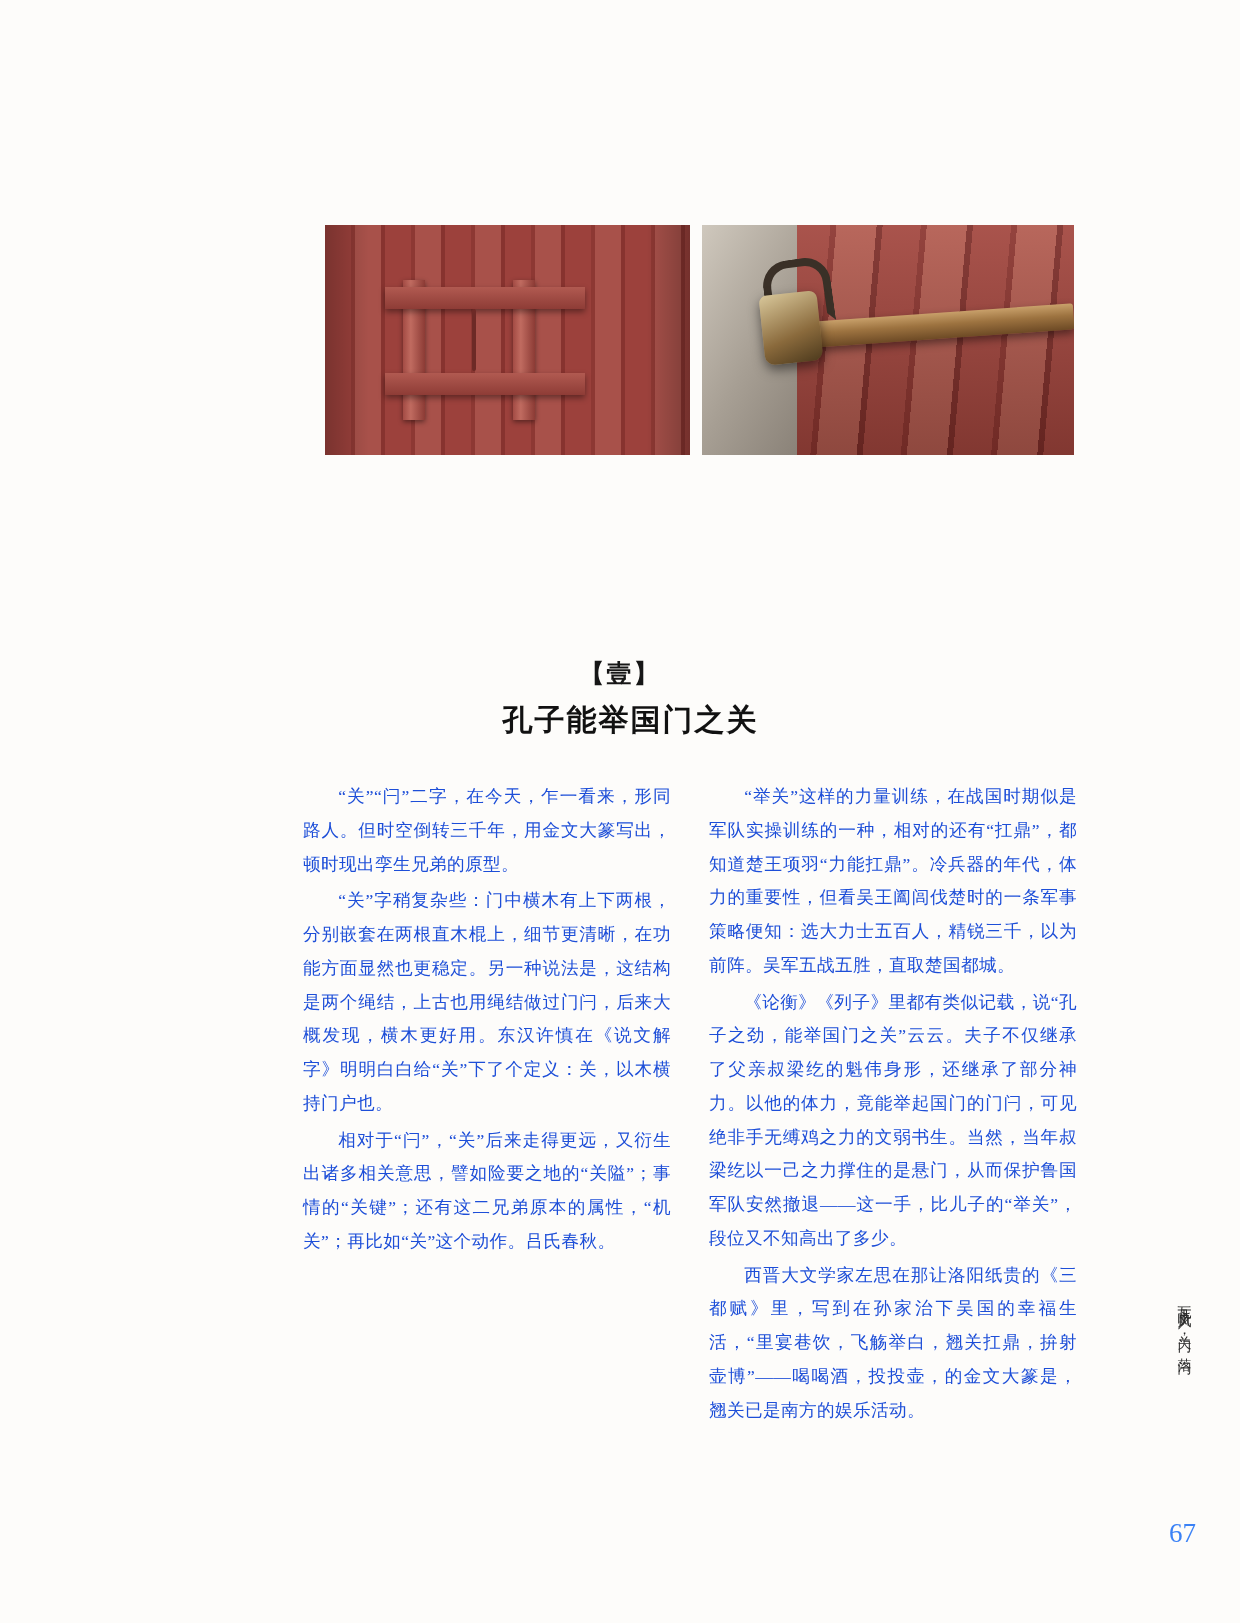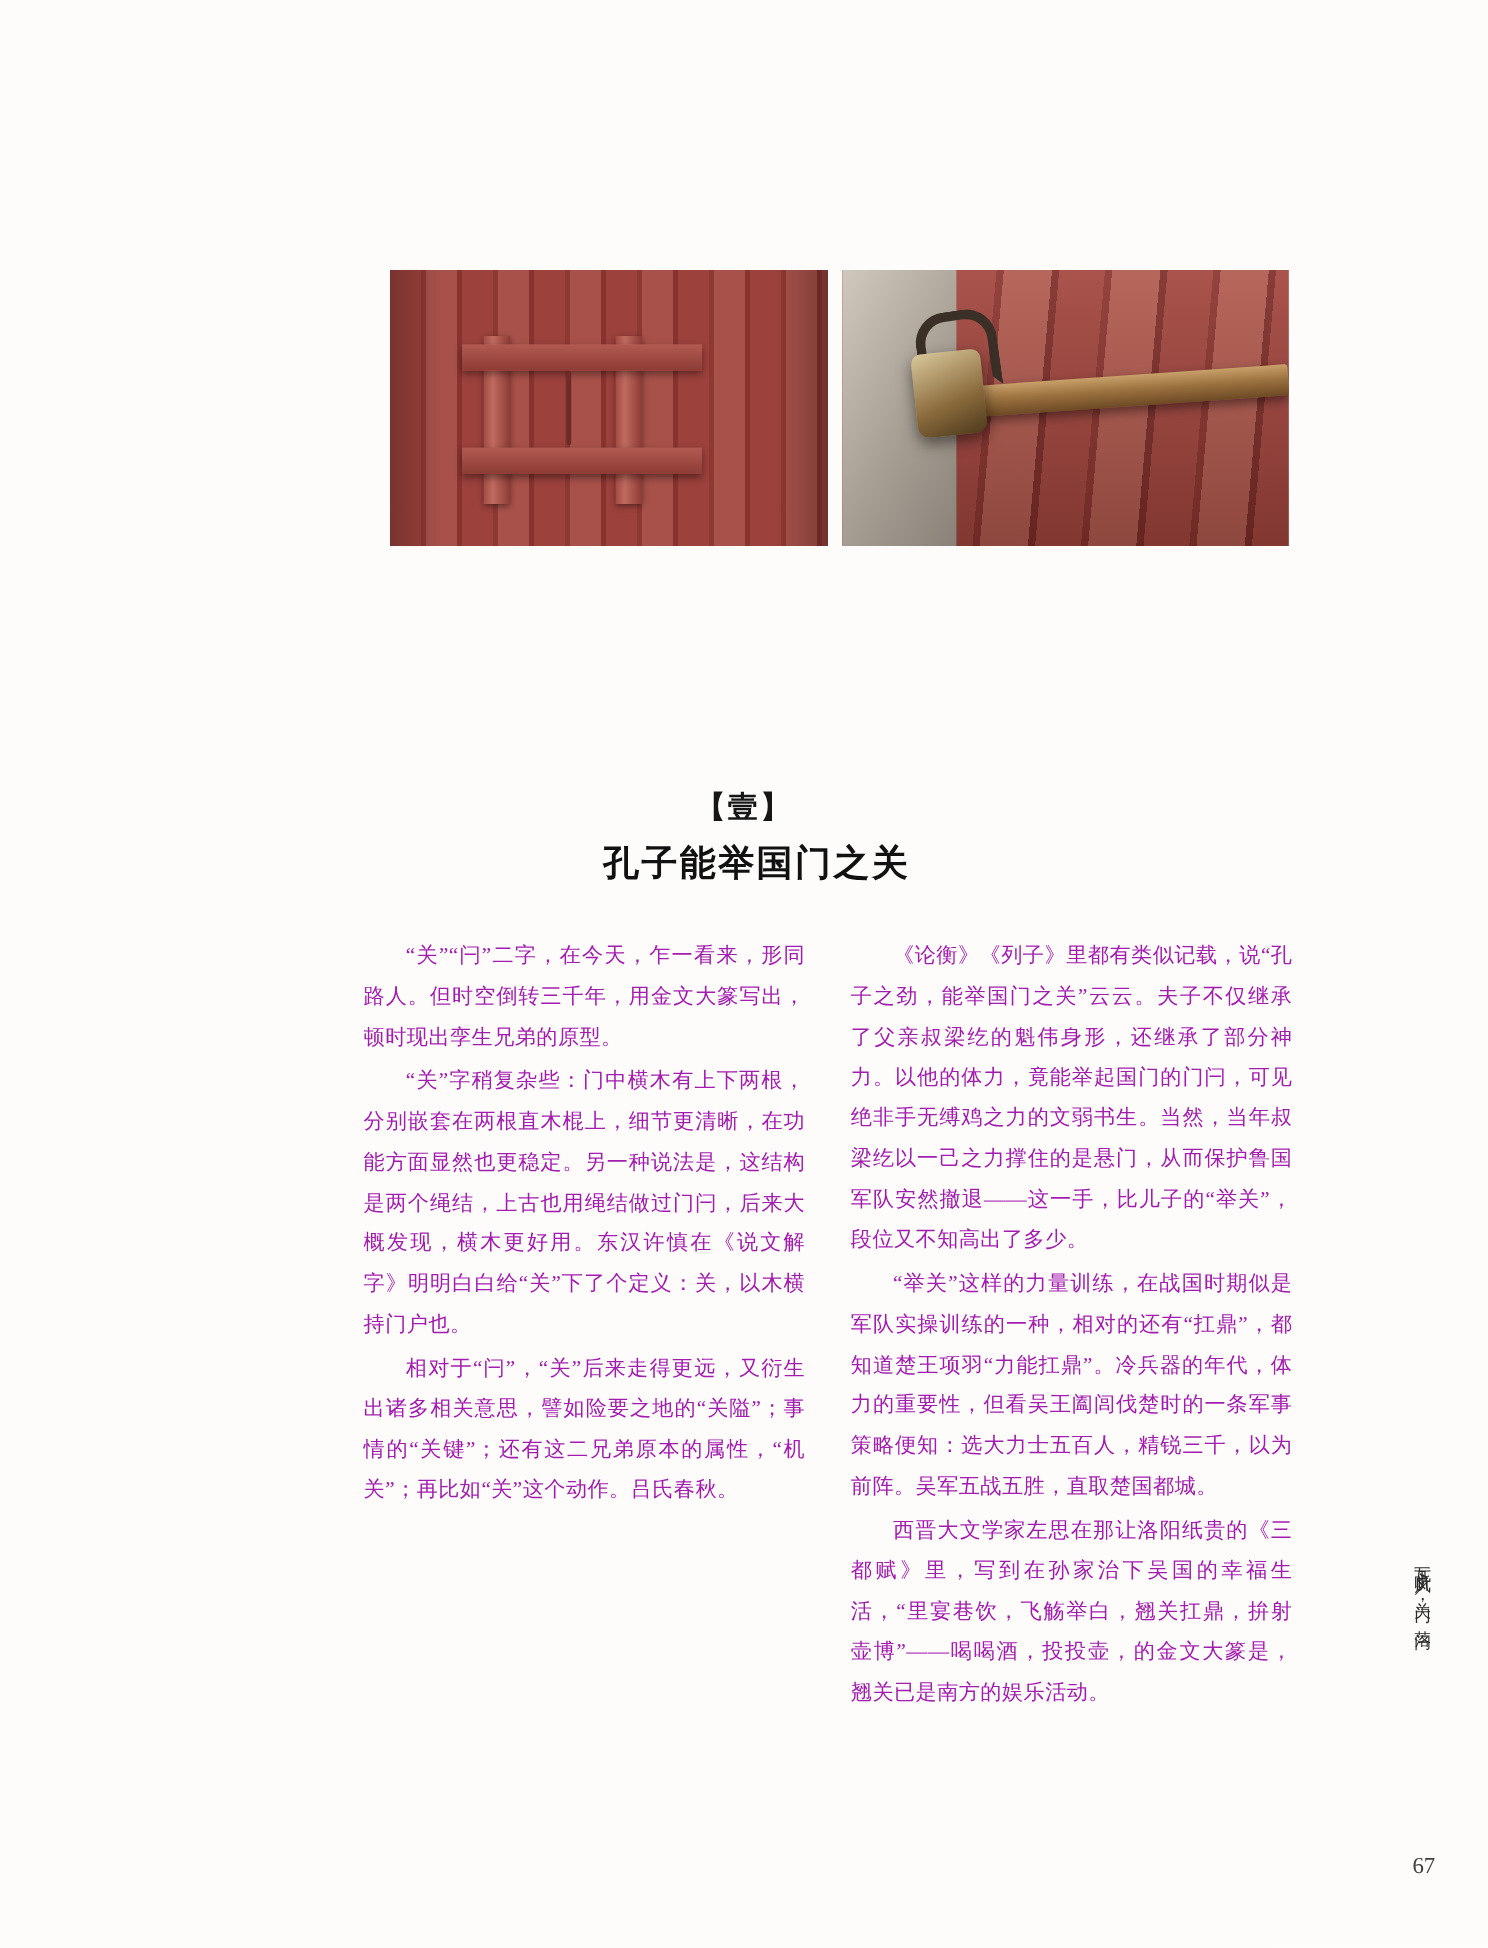--- a/index.html
+++ b/index.html
@@ -150,41 +150,41 @@
     width: 368px;
   }
   .col p {
     margin: 0 0 3px 0;
     font-size: 17.6px;
     line-height: 1.92;
     text-align: justify;
     text-justify: inter-ideograph;
     text-indent: 2em;
     letter-spacing: 0.4px;
-    color: #a21caf;
+    color: #1d4ed8;
   }
 
   
   .side-text {
     position: absolute;
     right: 48px;
     top: 1295px;
     writing-mode: vertical-rl;
     text-orientation: upright;
     font-size: 14px;
     letter-spacing: 3px;
     color: #2a2a2a;
     line-height: 1.2;
   }
   .folio {
     position: absolute;
     right: 44px;
-    bottom: 56px;
-    font-size: 19px;
-    color: #404040;
+    bottom: 74px;
+    font-size: 27px;
+    color: #3b82f6;
     font-family: "Liberation Serif", "DejaVu Serif", serif;
   }
 </style>
 </head>
 <body>
 
 <div class="page">
 
   <div class="photo-row">
     <div class="photo photo-left">
@@ -207,22 +207,22 @@
     <div class="chapter-title">孔子能举国门之关</div>
   </div>
 
   <div class="columns">
     <div class="col">
       <p>“关”“闩”二字，在今天，乍一看来，形同路人。但时空倒转三千年，用金文大篆写出，顿时现出孪生兄弟的原型。</p>
       <p>“关”字稍复杂些：门中横木有上下两根，分别嵌套在两根直木棍上，细节更清晰，在功能方面显然也更稳定。另一种说法是，这结构是两个绳结，上古也用绳结做过门闩，后来大概发现，横木更好用。东汉许慎在《说文解字》明明白白给“关”下了个定义：关，以木横持门户也。</p>
       <p>相对于“闩”，“关”后来走得更远，又衍生出诸多相关意思，譬如险要之地的“关隘”；事情的“关键”；还有这二兄弟原本的属性，“机关”；再比如“关”这个动作。吕氏春秋。</p>
     </div>
     <div class="col">
+      <p>“举关”这样的力量训练，在战国时期似是军队实操训练的一种，相对的还有“扛鼎”，都知道楚王项羽“力能扛鼎”。冷兵器的年代，体力的重要性，但看吴王阖闾伐楚时的一条军事策略便知：选大力士五百人，精锐三千，以为前阵。吴军五战五胜，直取楚国都城。</p>
       <p>《论衡》《列子》里都有类似记载，说“孔子之劲，能举国门之关”云云。夫子不仅继承了父亲叔梁纥的魁伟身形，还继承了部分神力。以他的体力，竟能举起国门的门闩，可见绝非手无缚鸡之力的文弱书生。当然，当年叔梁纥以一己之力撑住的是悬门，从而保护鲁国军队安然撤退——这一手，比儿子的“举关”，段位又不知高出了多少。</p>
-      <p>“举关”这样的力量训练，在战国时期似是军队实操训练的一种，相对的还有“扛鼎”，都知道楚王项羽“力能扛鼎”。冷兵器的年代，体力的重要性，但看吴王阖闾伐楚时的一条军事策略便知：选大力士五百人，精锐三千，以为前阵。吴军五战五胜，直取楚国都城。</p>
       <p>西晋大文学家左思在那让洛阳纸贵的《三都赋》里，写到在孙家治下吴国的幸福生活，“里宴巷饮，飞觞举白，翘关扛鼎，拚射壶博”——喝喝酒，投投壶，的金文大篆是，翘关已是南方的娱乐活动。</p>
     </div>
   </div>
 
   <div class="side-text">瓦下听风／关门，落闩</div>
 
   <div class="folio">67</div>
 
 </div>
 

